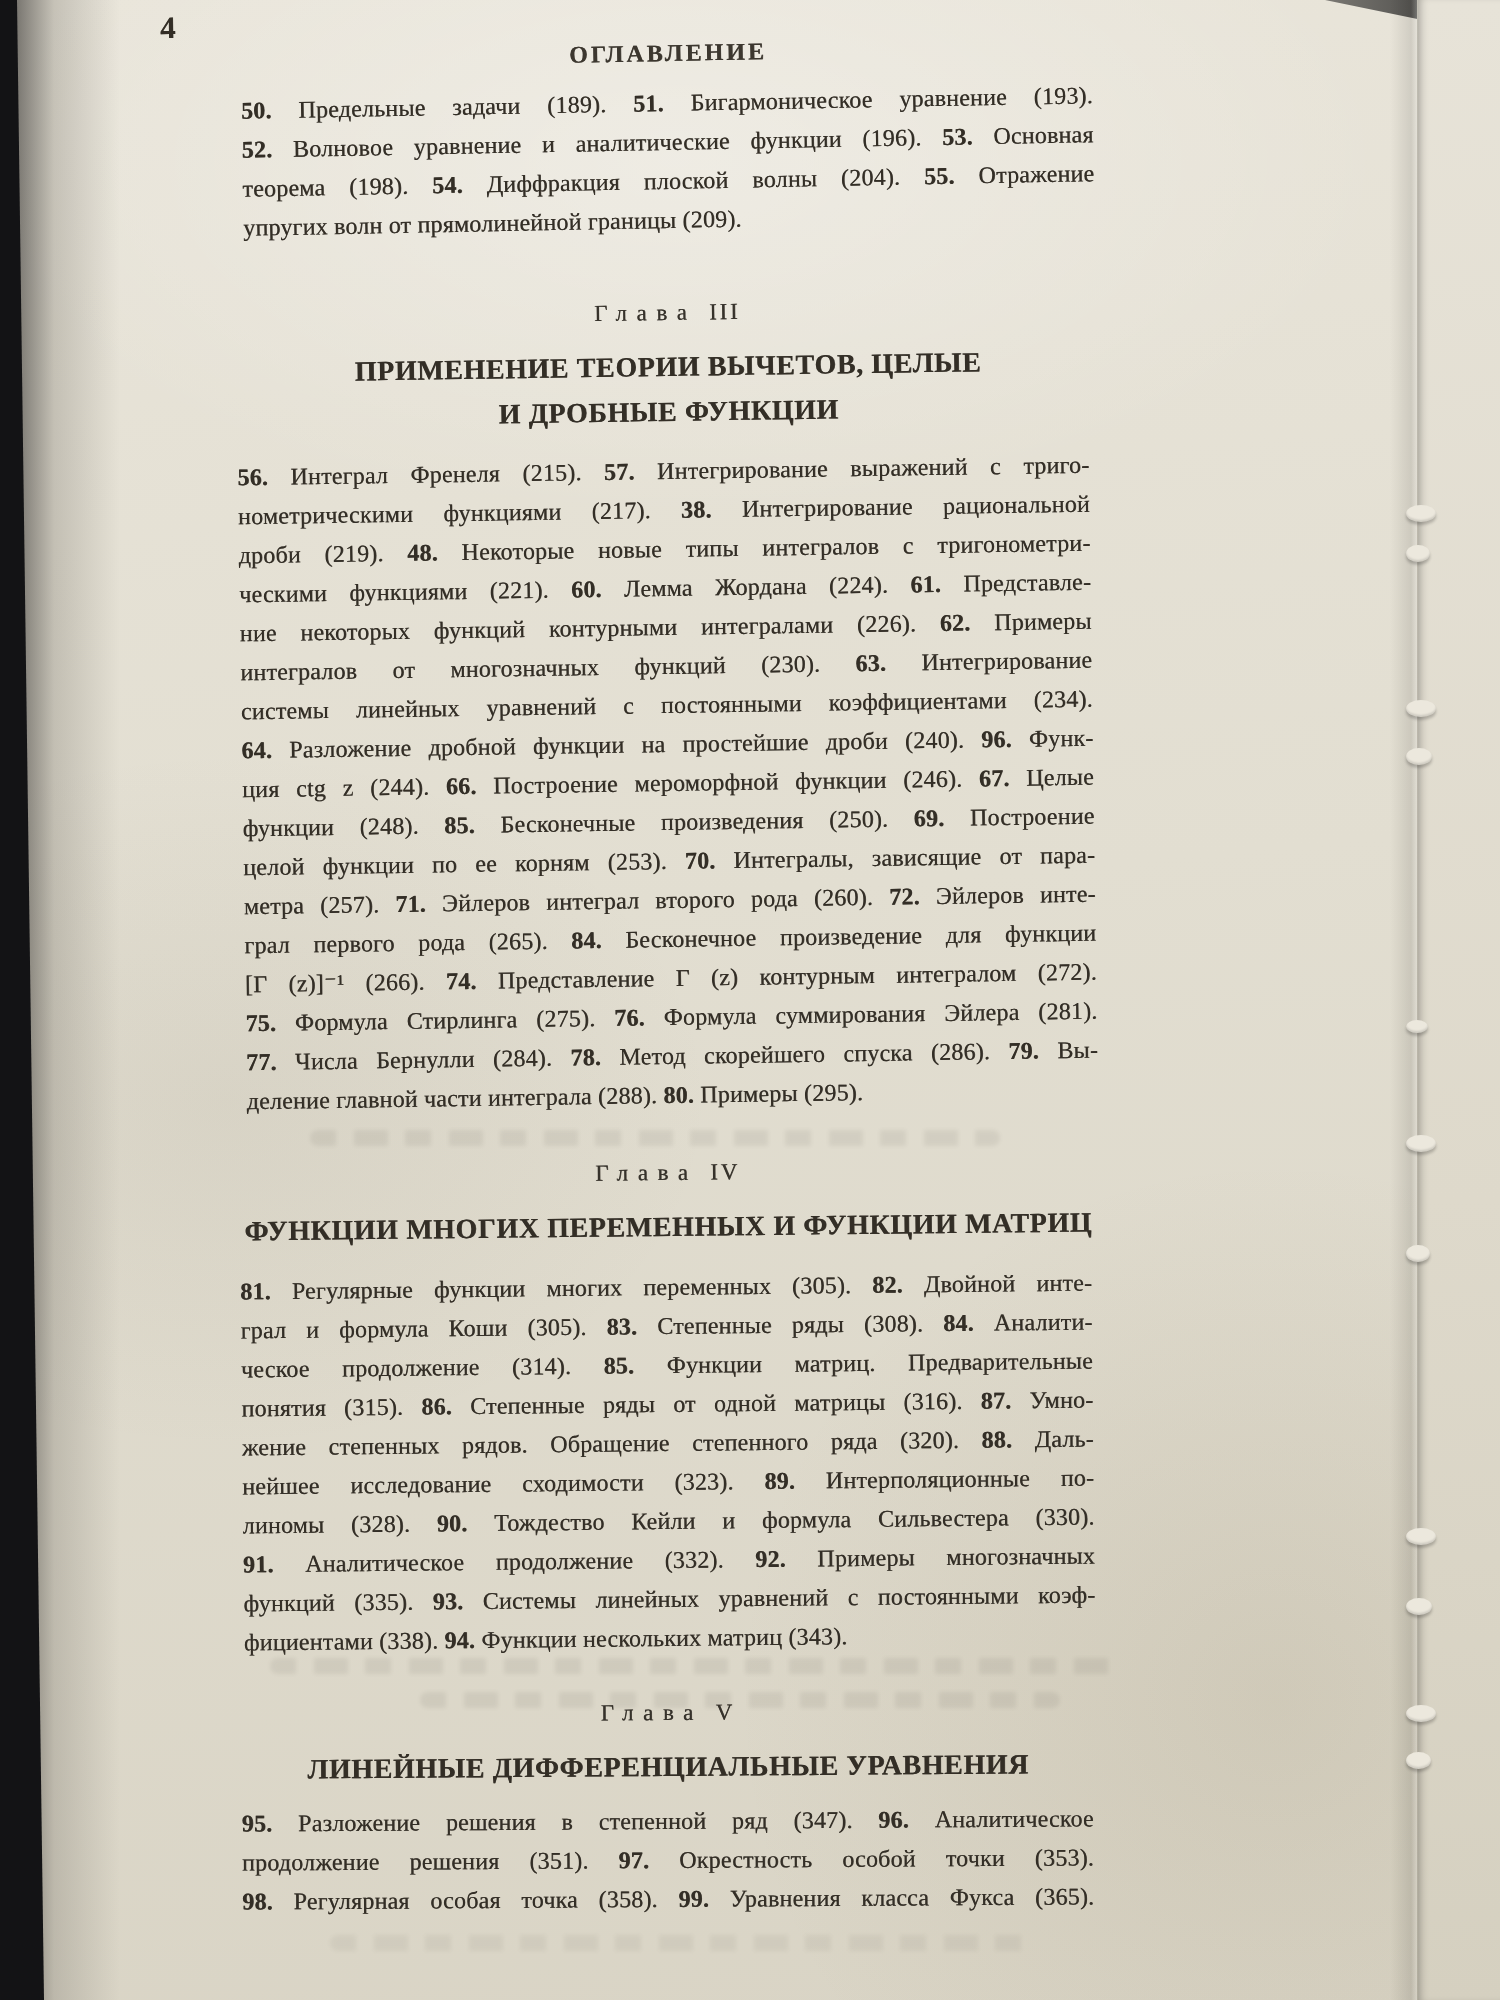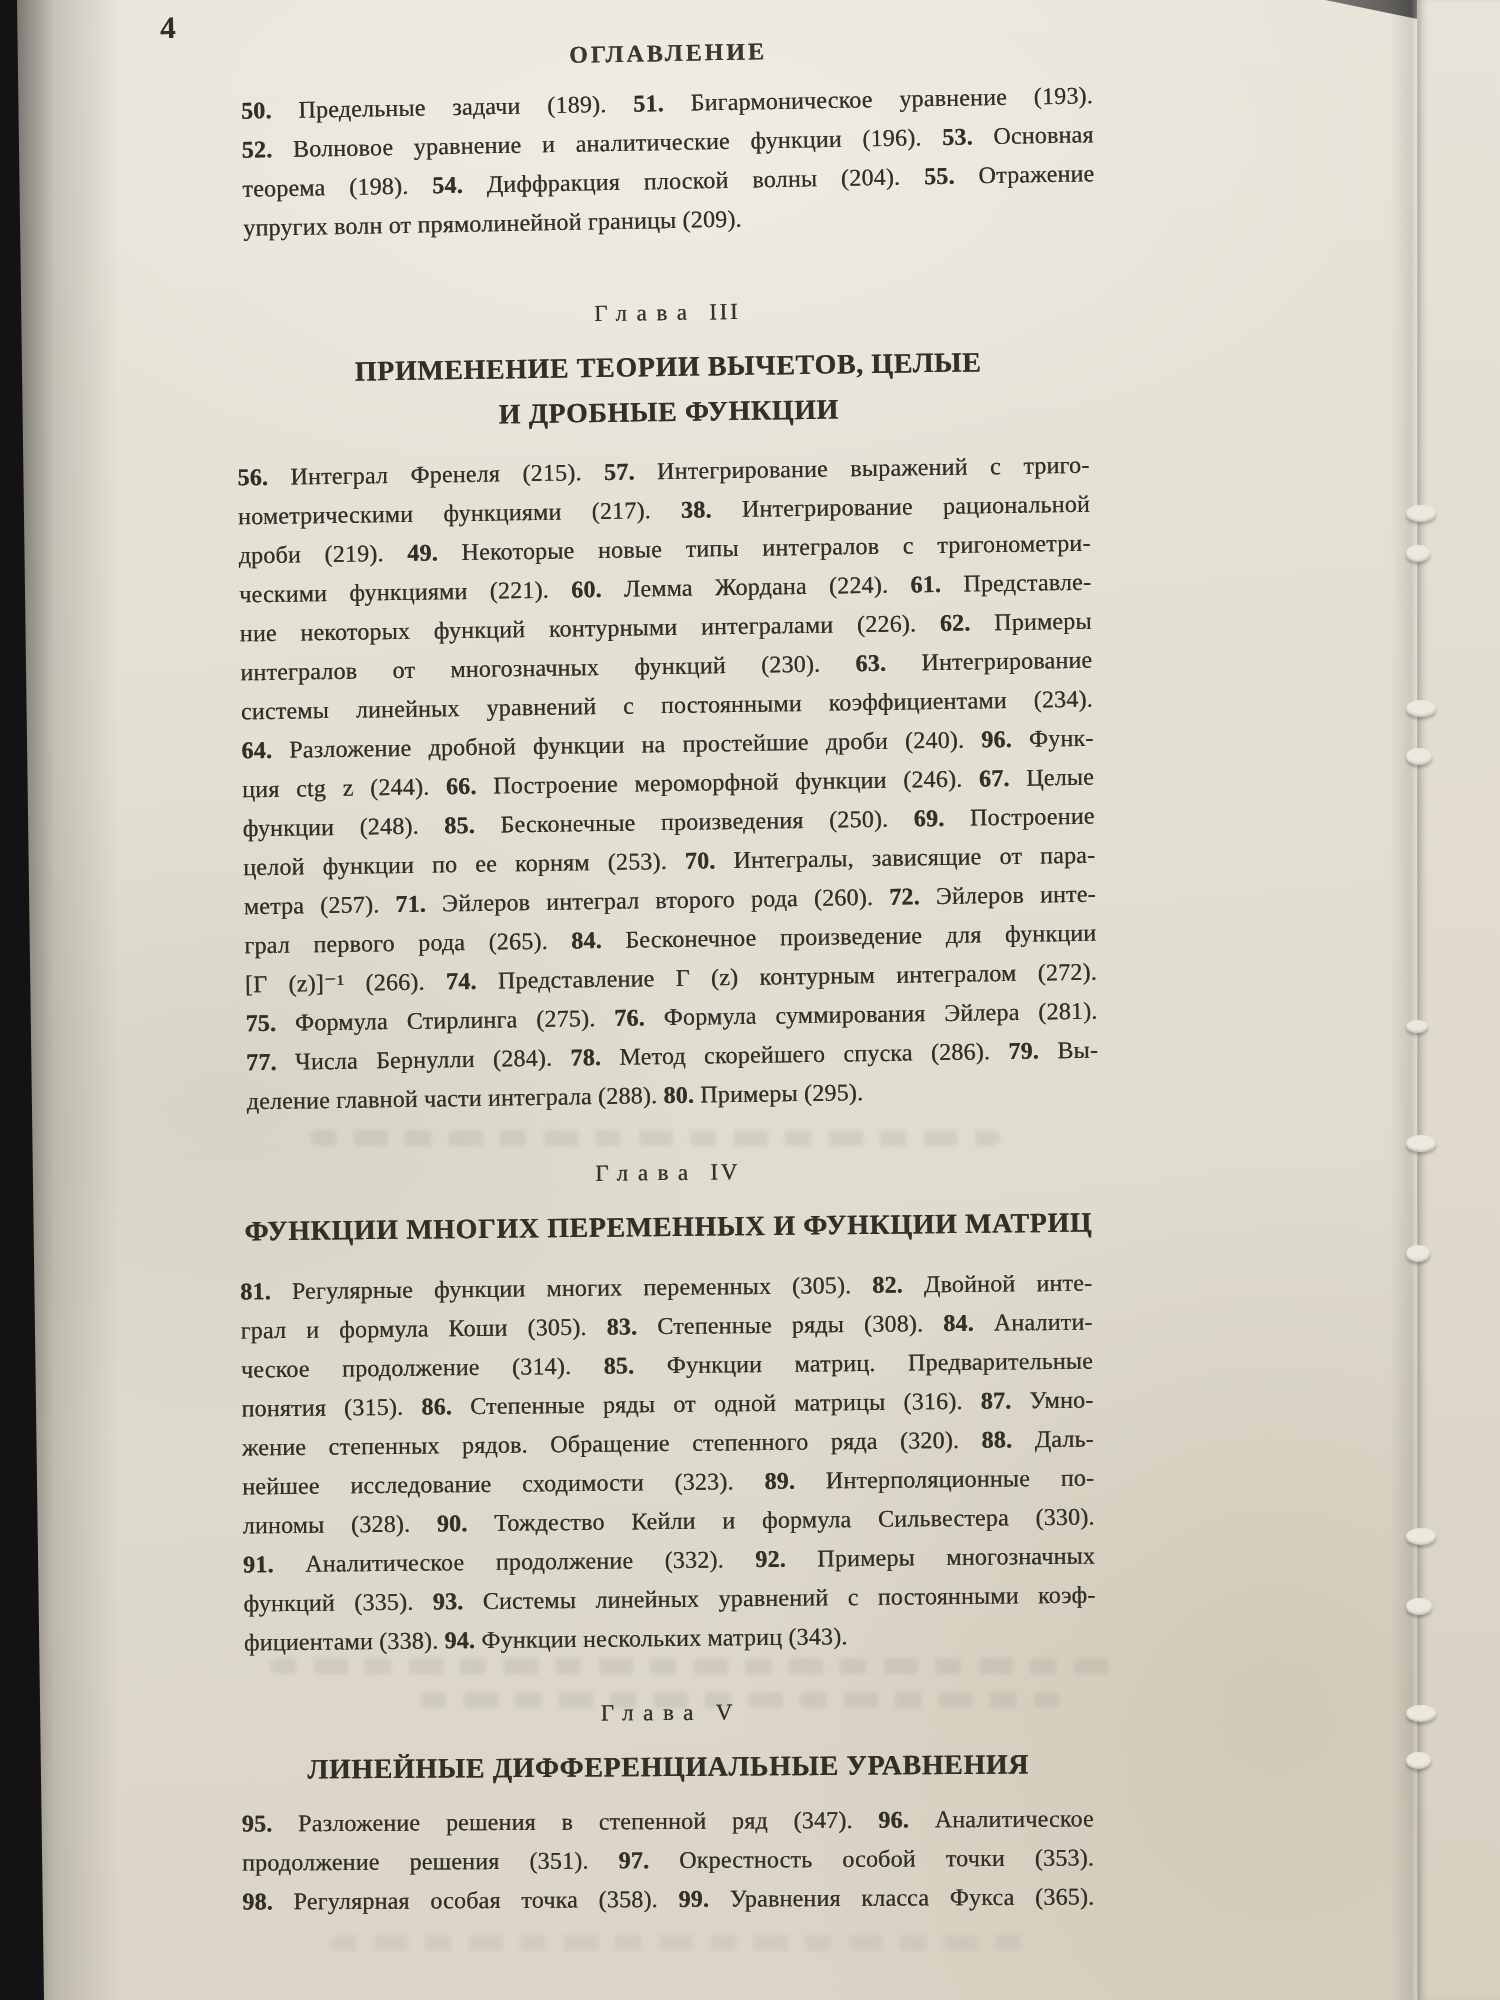--- a/index.html
+++ b/index.html
@@ -100,21 +100,21 @@
         <div class="line last" data-name="toc-line">упругих волн от прямолинейной границы (209).</div>
       </div>
       <div class="section inktext chapter" data-name="chapter-3-heading">
         <div class="ch-label" data-name="chapter-label"><span class="word" data-name="chapter-label-word">Глава</span><span class="numeral" data-name="chapter-label-numeral">III</span></div>
         <div class="ch-title" data-name="chapter-title-line">ПРИМЕНЕНИЕ ТЕОРИИ ВЫЧЕТОВ, ЦЕЛЫЕ</div>
         <div class="ch-title" data-name="chapter-title-line">И ДРОБНЫЕ ФУНКЦИИ</div>
       </div>
       <div class="section inktext para" data-name="toc-paragraph-56-80">
         <div class="line" data-name="toc-line"><b>56.</b> Интеграл Френеля (215). <b>57.</b> Интегрирование выражений с триго-</div>
         <div class="line" data-name="toc-line">нометрическими функциями (217). <b>38.</b> Интегрирование рациональной</div>
-        <div class="line" data-name="toc-line">дроби (219). <b>49.</b> Некоторые новые типы интегралов с тригонометри-</div>
+        <div class="line" data-name="toc-line">дроби (219). <b>48.</b> Некоторые новые типы интегралов с тригонометри-</div>
         <div class="line" data-name="toc-line">ческими функциями (221). <b>60.</b> Лемма Жордана (224). <b>61.</b> Представле-</div>
         <div class="line" data-name="toc-line">ние некоторых функций контурными интегралами (226). <b>62.</b> Примеры</div>
         <div class="line" data-name="toc-line">интегралов от многозначных функций (230). <b>63.</b> Интегрирование</div>
         <div class="line" data-name="toc-line">системы линейных уравнений с постоянными коэффициентами (234).</div>
         <div class="line" data-name="toc-line"><b>64.</b> Разложение дробной функции на простейшие дроби (240). <b>96.</b> Функ-</div>
         <div class="line" data-name="toc-line">ция ctg z (244). <b>66.</b> Построение мероморфной функции (246). <b>67.</b> Целые</div>
         <div class="line" data-name="toc-line">функции (248). <b>85.</b> Бесконечные произведения (250). <b>69.</b> Построение</div>
         <div class="line" data-name="toc-line">целой функции по ее корням (253). <b>70.</b> Интегралы, зависящие от пара-</div>
         <div class="line" data-name="toc-line">метра (257). <b>71.</b> Эйлеров интеграл второго рода (260). <b>72.</b> Эйлеров инте-</div>
         <div class="line" data-name="toc-line">грал первого рода (265). <b>84.</b> Бесконечное произведение для функции</div>

